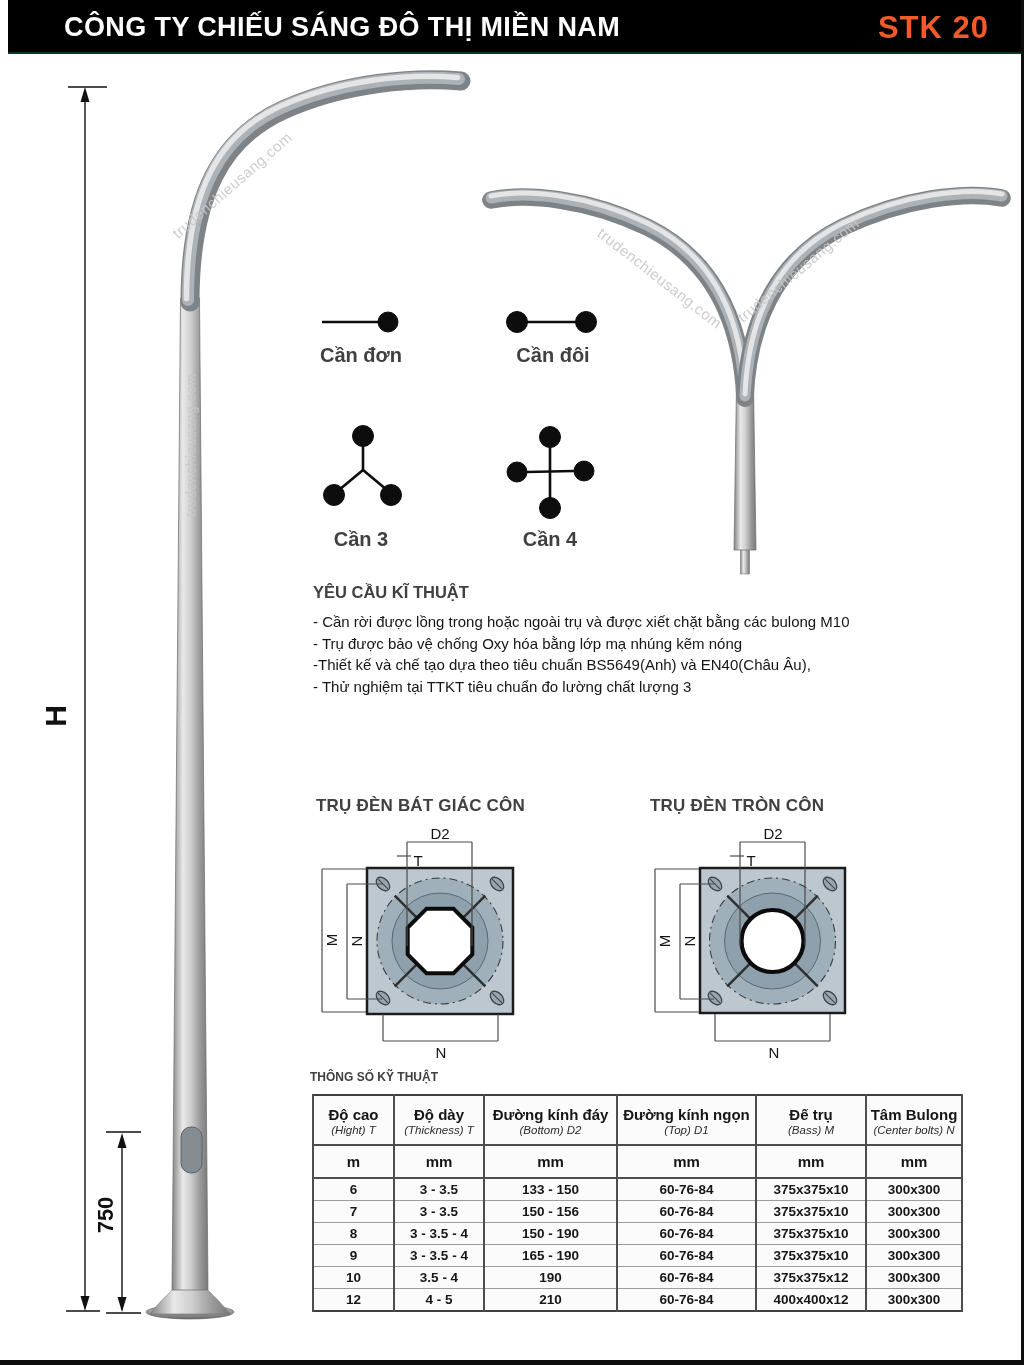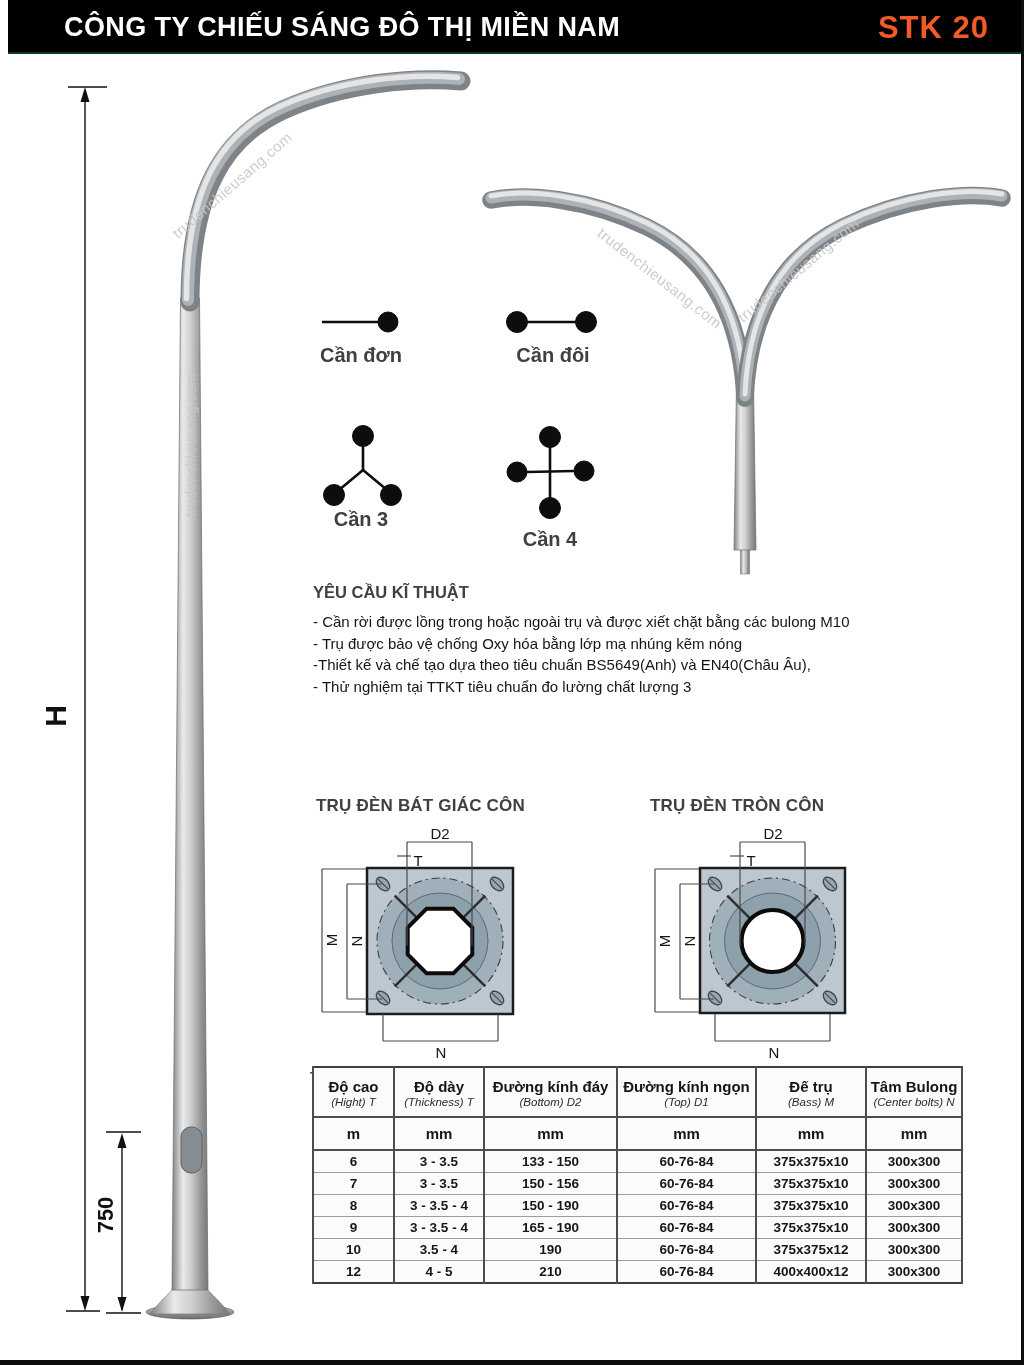--- a/index.html
+++ b/index.html
@@ -219,21 +219,21 @@
   <div class="abs wm ctr" style="left:232px;top:185px;transform:translate(-50%,-50%) rotate(-41deg);">trudenchieusang.com</div>
   <div class="abs wm" style="left:191px;top:445px;transform:translate(-50%,-50%) rotate(-90deg);font-size:14px;white-space:nowrap;">trudenchieusang.com</div>
   <div class="abs wm ctr" style="left:660px;top:278px;transform:translate(-50%,-50%) rotate(38deg);">trudenchieusang.com</div>
   <div class="abs wm ctr" style="left:798px;top:270px;transform:translate(-50%,-50%) rotate(-40deg);">trudenchieusang.com</div>
 
   <div class="abs hlab rot" style="left:56px;top:716px;">H</div>
   <div class="abs d750 rot" style="left:106px;top:1215px;">750</div>
 
   <div class="abs red armlab" style="left:301px;top:344px;">Cần đơn</div>
   <div class="abs red armlab" style="left:493px;top:344px;">Cần đôi</div>
-  <div class="abs red armlab" style="left:301px;top:508px;">Cần 3</div>
+  <div class="abs red armlab" style="left:301px;top:528px;">Cần 3</div>
   <div class="abs red armlab" style="left:490px;top:528px;">Cần 4</div>
 
   <div class="abs red reqtitle" style="left:313px;top:583px;">YÊU CẦU KĨ THUẬT</div>
   <div class="abs" style="left:313px;top:611px;width:660px;">
     <p class="reqline">- Cần rời được lồng trong hoặc ngoài trụ và được xiết chặt bằng các bulong M10</p>
     <p class="reqline">- Trụ được bảo vệ chống Oxy hóa bằng lớp mạ nhúng kẽm nóng</p>
     <p class="reqline">-Thiết kế và chế tạo dựa theo tiêu chuẩn BS5649(Anh) và EN40(Châu Âu),</p>
     <p class="reqline">- Thử nghiệm tại TTKT tiêu chuẩn đo lường chất lượng 3</p>
   </div>
 
@@ -246,21 +246,21 @@
   <div class="abs dimlab rot" style="left:356px;top:941px;">N</div>
   <div class="abs dimlab ctr" style="left:441px;top:1052px;">N</div>
 
   <div class="abs dimlab ctr" style="left:773px;top:833px;">D2</div>
   <div class="abs dimlab ctr" style="left:751px;top:860px;">T</div>
   <div class="abs dimlab rot" style="left:664px;top:941px;">M</div>
   <div class="abs dimlab rot" style="left:689px;top:941px;">N</div>
   <div class="abs dimlab ctr" style="left:774px;top:1052px;">N</div>
 
   <div class="abs red tabtitle" style="left:310px;top:1070px;">THÔNG SỐ KỸ THUẬT</div>
-  <table class="spec abs" style="left:312px;top:1066px;">
+  <table class="spec abs" style="left:312px;top:1094px;">
     <colgroup>
         <col style="width:81px">
         <col style="width:90px">
         <col style="width:133px">
         <col style="width:139px">
         <col style="width:110px">
         <col style="width:96px">
       </colgroup>
     <tbody>
         <tr class="h1">

